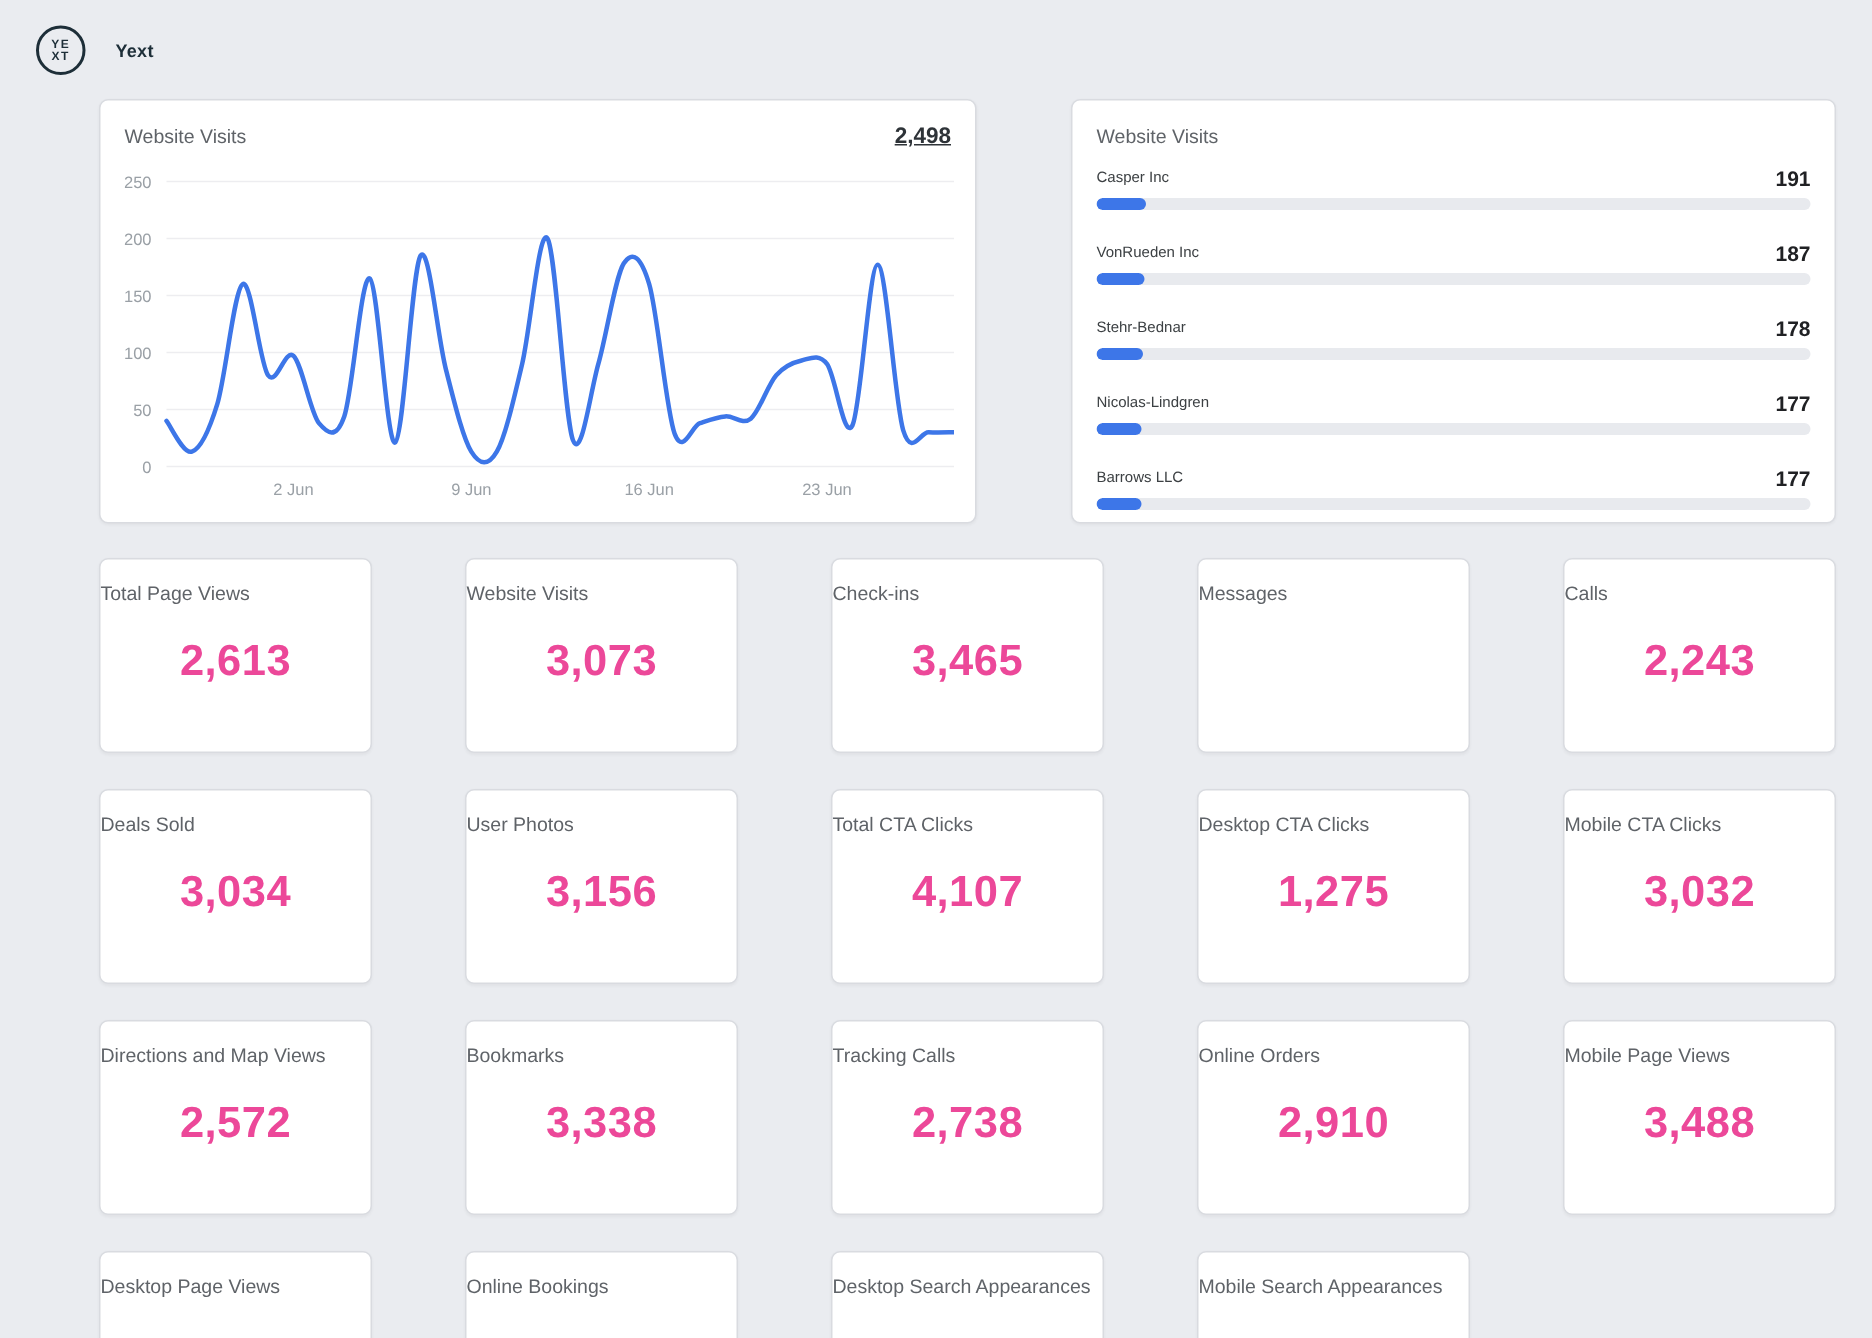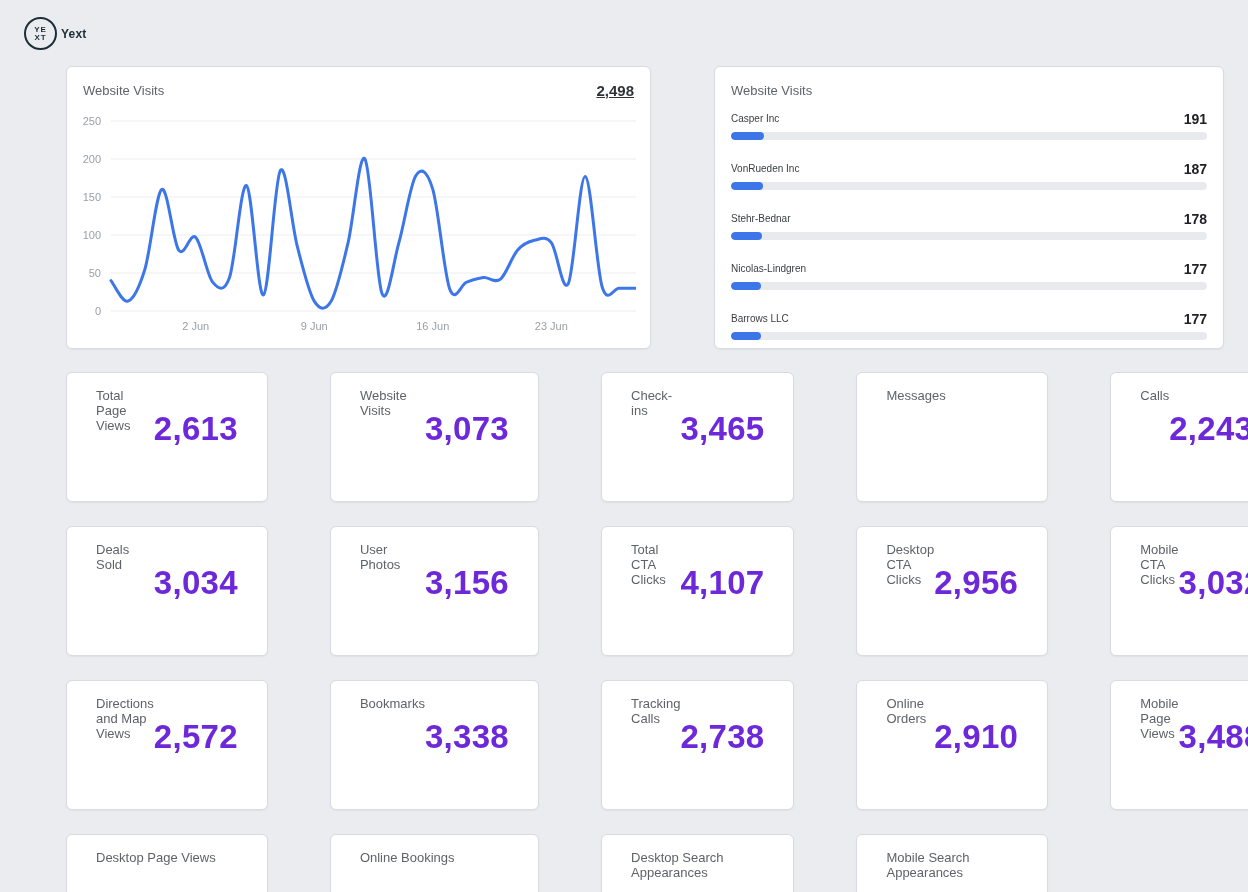--- a/index.html
+++ b/index.html
@@ -5,21 +5,21 @@
   * { margin:0; padding:0; box-sizing:border-box; }
   html,body { width:1248px; height:892px; overflow:hidden; }
   body {
     background:#eaecf0;
     font-family:"Liberation Sans", sans-serif;
     color:#3c4043;
   }
   .page { padding:0 24px; }
 
   
-  .page-header { display:flex; align-items:center; gap:4px; padding-top:17px; height:50px; }
+  .page-header { display:flex; align-items:center; gap:20px; padding-top:17px; height:50px; }
   .logo-circle {
     width:33px; height:33px; border:2px solid #1d2e38; border-radius:50%;
     display:flex; flex-direction:column; align-items:center; justify-content:center;
     color:#1d2e38; font-weight:bold; font-size:8px; line-height:8px; letter-spacing:1px;
   }
   .brand { font-size:12px; font-weight:bold; color:#1d2e38; letter-spacing:0.2px; }
 
   
   .top-row { display:flex; gap:21px; margin-top:16px; margin-bottom:23px; }
   .card {
@@ -36,23 +36,23 @@
   .entity-title { font-size:13px; color:#5f6368; margin-bottom:12px; }
   .entity-item { margin-bottom:20px; }
   .entity-name-row { display:flex; justify-content:space-between; align-items:center; height:17px; margin-bottom:5px; }
   .entity-name { font-size:10px; color:#3c4043; }
   .entity-value { font-size:14px; font-weight:bold; color:#202124; }
   .bar-track { width:100%; height:8px; background:#e8eaee; border-radius:4px; overflow:hidden; }
   .bar-fill { height:100%; background:#3d76e8; border-radius:4px; }
 
   
   .metrics-grid { display:grid; grid-template-columns:repeat(5,1fr); gap:24px 20px; grid-auto-rows:130px; }
-  .metric-card { padding:15px 29px; display:flex; flex-direction:row; }
+  .metric-card { padding:15px 0; display:flex; flex-direction:column; }
   .metric-label { font-size:13px; color:#5f6368; }
-  .metric-value { margin-top:22px; text-align:center; font-size:33px; font-weight:bold; color:#6d28d9; letter-spacing:0.3px; }
+  .metric-value { margin-top:22px; text-align:center; font-size:29px; font-weight:bold; color:#ec4899; letter-spacing:0.3px; }
 
   svg text { font-family:"Liberation Sans", sans-serif; }
 </style>
 </head>
 <body>
 
 <div class="page">
 
   <div class="page-header">
     <div class="logo-circle">
@@ -168,21 +168,21 @@
       <div class="card metric-card">
     <div class="metric-label">User Photos</div>
     <div class="metric-value">3,156</div>
   </div>
       <div class="card metric-card">
     <div class="metric-label">Total CTA Clicks</div>
     <div class="metric-value">4,107</div>
   </div>
       <div class="card metric-card">
     <div class="metric-label">Desktop CTA Clicks</div>
-    <div class="metric-value">2,956</div>
+    <div class="metric-value">1,275</div>
   </div>
       <div class="card metric-card">
     <div class="metric-label">Mobile CTA Clicks</div>
     <div class="metric-value">3,032</div>
   </div>
       <div class="card metric-card">
     <div class="metric-label">Directions and Map Views</div>
     <div class="metric-value">2,572</div>
   </div>
       <div class="card metric-card">

